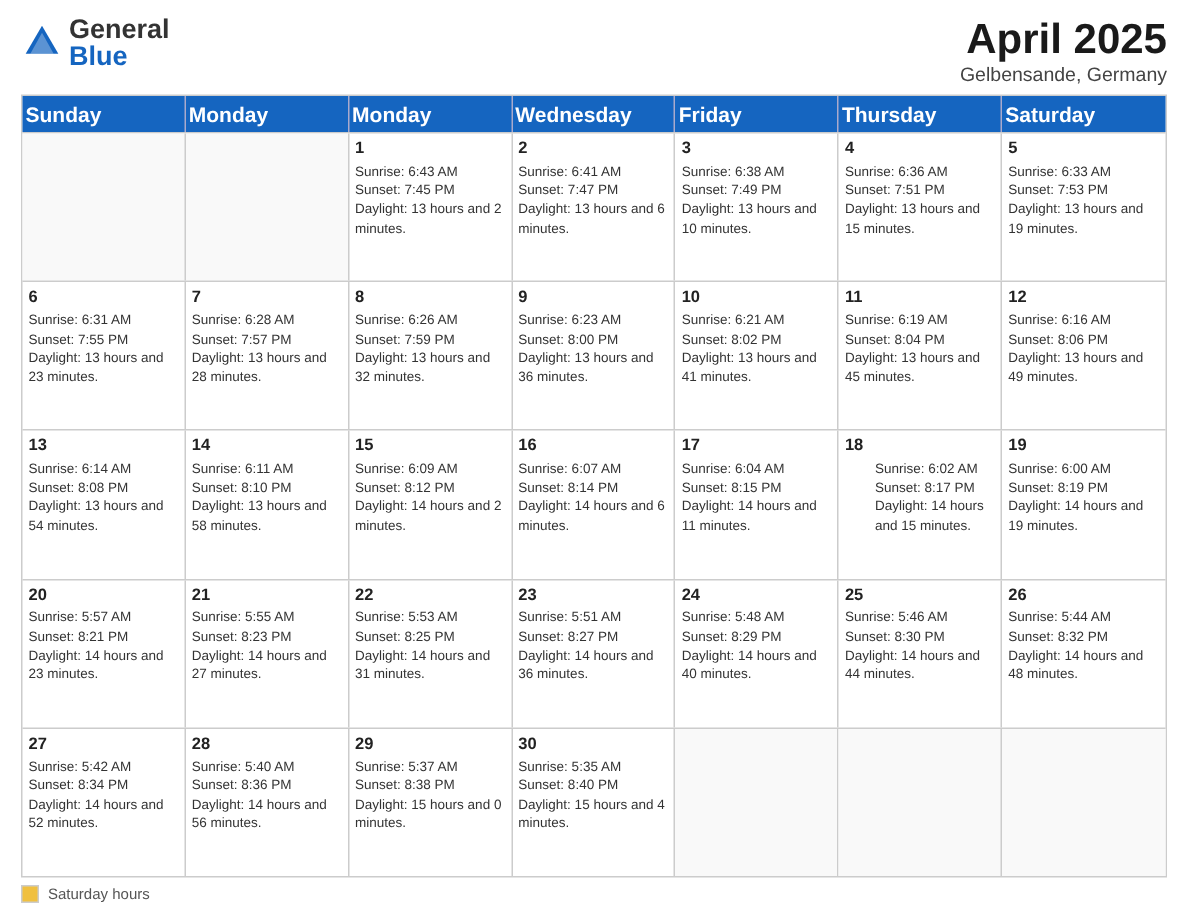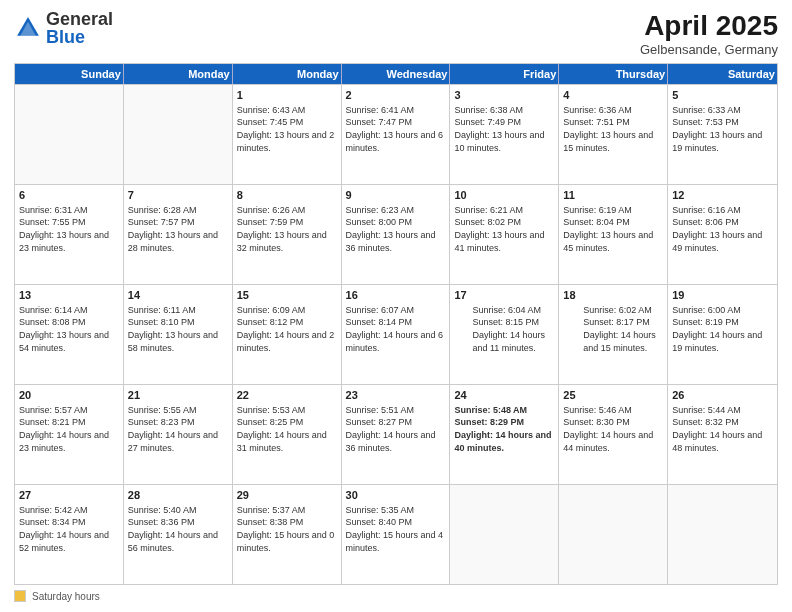--- a/index.html
+++ b/index.html
@@ -57,23 +57,23 @@
       flex-direction: column;
       border: 1px solid #ccc;
     }
     .cal-header-row {
       display: grid;
       grid-template-columns: repeat(7, 1fr);
       background: #1565c0;
     }
     .cal-header-cell {
       color: #fff;
-      font-size: 11px;
+      font-size: 14px;
       font-weight: bold;
-      text-align: right;
+      text-align: left;
       padding: 4px 2px;
       border-right: 1px solid #aac;
     }
     .cal-header-cell:last-child { border-right: none; }
     .cal-body {
       flex: 1;
       display: flex;
       flex-direction: column;
     }
     .cal-week {
@@ -250,21 +250,21 @@
 Daylight: 14 hours and 2 minutes.</div>
           </div>
           <div class="cal-cell">
             <span class="cell-day">16</span>
             <div class="cell-info" style="white-space: pre-line;">Sunrise: 6:07 AM
 Sunset: 8:14 PM
 Daylight: 14 hours and 6 minutes.</div>
           </div>
           <div class="cal-cell">
             <span class="cell-day">17</span>
-            <div class="cell-info" style="white-space: pre-line; margin-left: 18px;">Sunrise: 6:04 AM
+            <div class="cell-info" style="white-space: pre-line;">Sunrise: 6:04 AM
 Sunset: 8:15 PM
 Daylight: 14 hours and 11 minutes.</div>
           </div>
           <div class="cal-cell">
             <span class="cell-day">18</span>
             <div class="cell-info" style="white-space: pre-line; margin-left: 20px;">Sunrise: 6:02 AM
 Sunset: 8:17 PM
 Daylight: 14 hours and 15 minutes.</div>
           </div>
           <div class="cal-cell">
@@ -294,21 +294,21 @@
 Daylight: 14 hours and 31 minutes.</div>
           </div>
           <div class="cal-cell">
             <span class="cell-day">23</span>
             <div class="cell-info" style="white-space: pre-line;">Sunrise: 5:51 AM
 Sunset: 8:27 PM
 Daylight: 14 hours and 36 minutes.</div>
           </div>
           <div class="cal-cell">
             <span class="cell-day">24</span>
-            <div class="cell-info" style="white-space: pre-line; font-weight: bold;">Sunrise: 5:48 AM
+            <div class="cell-info" style="white-space: pre-line;">Sunrise: 5:48 AM
 Sunset: 8:29 PM
 Daylight: 14 hours and 40 minutes.</div>
           </div>
           <div class="cal-cell">
             <span class="cell-day">25</span>
             <div class="cell-info" style="white-space: pre-line;">Sunrise: 5:46 AM
 Sunset: 8:30 PM
 Daylight: 14 hours and 44 minutes.</div>
           </div>
           <div class="cal-cell">

